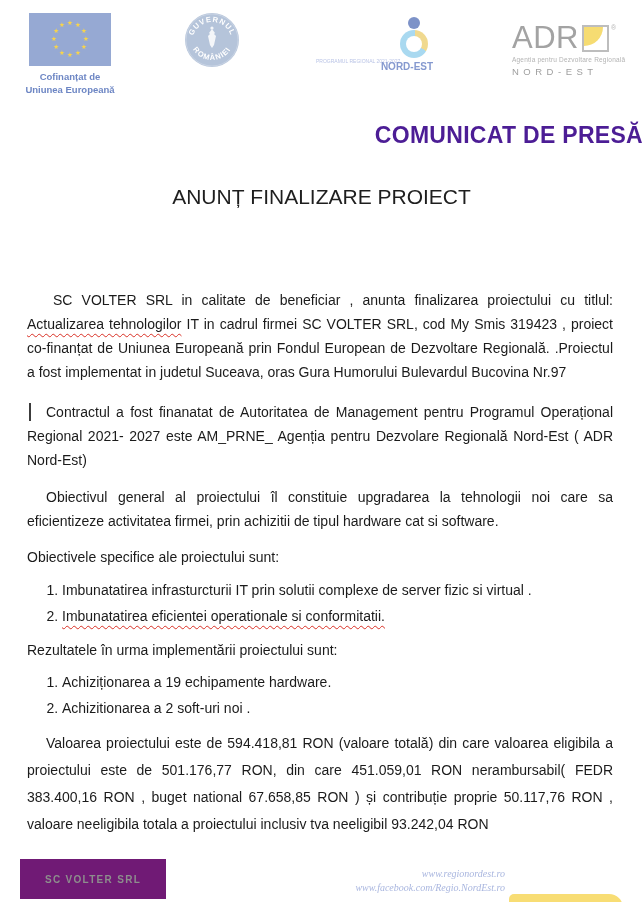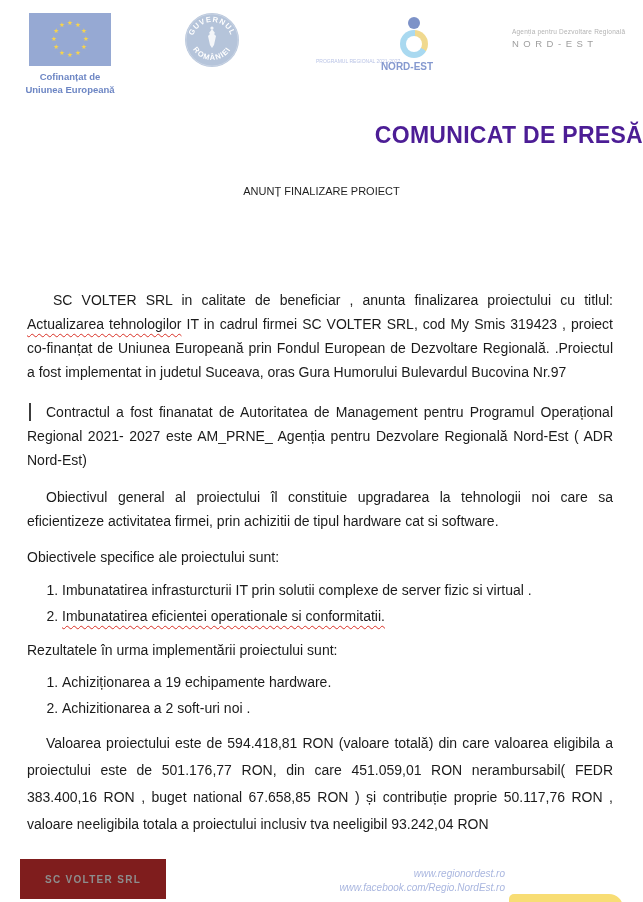--- a/index.html
+++ b/index.html
@@ -30,21 +30,21 @@
   .adr-word { font-size:31px; line-height:28px; color:#a3a3a3; letter-spacing:0.5px; }
   .adr-square { width:23px; height:23px; border:2px solid #bdbdbd; margin-left:3px; margin-top:1px; position:relative; display:inline-block; background:#fff; }
   .adr-quarter { position:absolute; left:0; top:0; width:19px; height:19px; background:#f6dc72; border-radius:0 0 100% 0; }
   .adr-reg { font-size:7px; color:#b5b5b5; margin-left:2px; }
   .adr-caption { font-size:6.5px; color:#b3b3b3; margin-top:4px; letter-spacing:0.2px; white-space:nowrap; }
   .adr-region  { font-size:9.5px; color:#9e9e9e; letter-spacing:4.5px; margin-top:3px; }
 
   
   .doc-title { position:absolute; left:0; top:122px; width:100%; text-align:right;
                font-size:23px; font-weight:800; letter-spacing:0.3px; color:#4c1d95; }
-  .subtitle-1 { position:absolute; left:0; top:185px; width:100%; text-align:center; font-size:11px; color:#1e1e1e; }
+  .subtitle-1 { position:absolute; left:0; top:185px; width:100%; text-align:center; font-size:21px; color:#1e1e1e; }
   .subtitle-2 { position:absolute; left:0; top:215px; width:100%; text-align:center; font-size:16.5px; color:#1e1e1e; }
 
   
   .content { position:absolute; left:18px; top:279px; width:604px; font-size:14px; line-height:24px; text-align:justify; color:#1b1b1b; }
   .content p { margin:9px; }
   .p1 { text-indent:26px; margin-bottom:16px !important; }
   .p2 { text-indent:19px; margin-bottom:13px !important; position:relative; }
   .p3 { text-indent:19px; margin-bottom:12px !important; }
   .section-label { margin:0 0 4px 19px; text-align:left; }
   .section-label.results { margin-bottom:8px; }
@@ -55,26 +55,26 @@
   .misspell {
     text-decoration-line: underline;
     text-decoration-style: wavy;
     text-decoration-color:#d93025;
     text-decoration-thickness:1px;
     text-underline-offset:4px;
   }
   .text-cursor { position:absolute; left:2px; top:3px; width:1.5px; height:18px; background:#3c3c3c; }
 
   
-  .company-box { position:absolute; left:20px; top:859px; width:146px; height:40px; background:#7f1d1d;
+  .company-box { position:absolute; left:20px; top:859px; width:146px; height:40px; background:#701a75;
                  display:flex; align-items:center; justify-content:center; }
   .company-text { font-size:10px; font-weight:bold; letter-spacing:1.3px; color:#8d8d8d; }
   .footer-links { position:absolute; right:138px; top:867px; text-align:right; font-style:italic;
                   font-size:10px; line-height:14px; color:#a9b6df; }
-  .footer-links a { color:#a9b6df; text-decoration:none; display:block; }
+  .footer-links a { color:#a9b6df; text-decoration:none; display:block;font-family:Liberation Serif, serif; }
   .cta-pill { position:absolute; left:509px; top:894px; width:114px; height:32px; background:#f8dd74;
               border-radius:5px 14px 14px 5px; display:flex; align-items:center; justify-content:center;
               color:#ffffff; font-style:italic; font-weight:bold; font-size:12.5px; letter-spacing:0.3px; }
 </style>
 </head>
 <body>
 
 <div class="page">
 
   <div class="eu-logo">
@@ -125,20 +125,27 @@
   <div class="regio-logo">
     <span class="regio-dot"></span>
     <span class="regio-ring">
         <span class="regio-ring-hole"></span>
       </span>
     <div class="regio-program">PROGRAMUL REGIONAL 2021-2027</div>
     <div class="regio-region">NORD-EST</div>
   </div>
 
   <div class="adr-logo">
+    <div class="adr-row">
+      <span class="adr-word">ADR</span>
+      <span class="adr-square">
+          <span class="adr-quarter"></span>
+        </span>
+      <span class="adr-reg">®</span>
+    </div>
     <div class="adr-caption">Agenția pentru Dezvoltare Regională</div>
     <div class="adr-region">NORD-EST</div>
   </div>
 
   <div class="doc-title">COMUNICAT DE PRESĂ</div>
   <div class="subtitle-1">ANUNȚ FINALIZARE PROIECT</div>
 
   <div class="content">
     <p class="p1"><span>SC VOLTER SRL in calitate de beneficiar , anunta finalizarea proiectului cu titlul: </span><span class="misspell">Actualizarea tehnologilor</span><span> IT in cadrul firmei SC VOLTER SRL, cod My Smis 319423 , proiect co-finanțat de Uniunea Europeană prin Fondul European de Dezvoltare Regională. .Proiectul a fost implementat in judetul Suceava, oras Gura Humorului Bulevardul Bucovina Nr.97</span></p>
 

